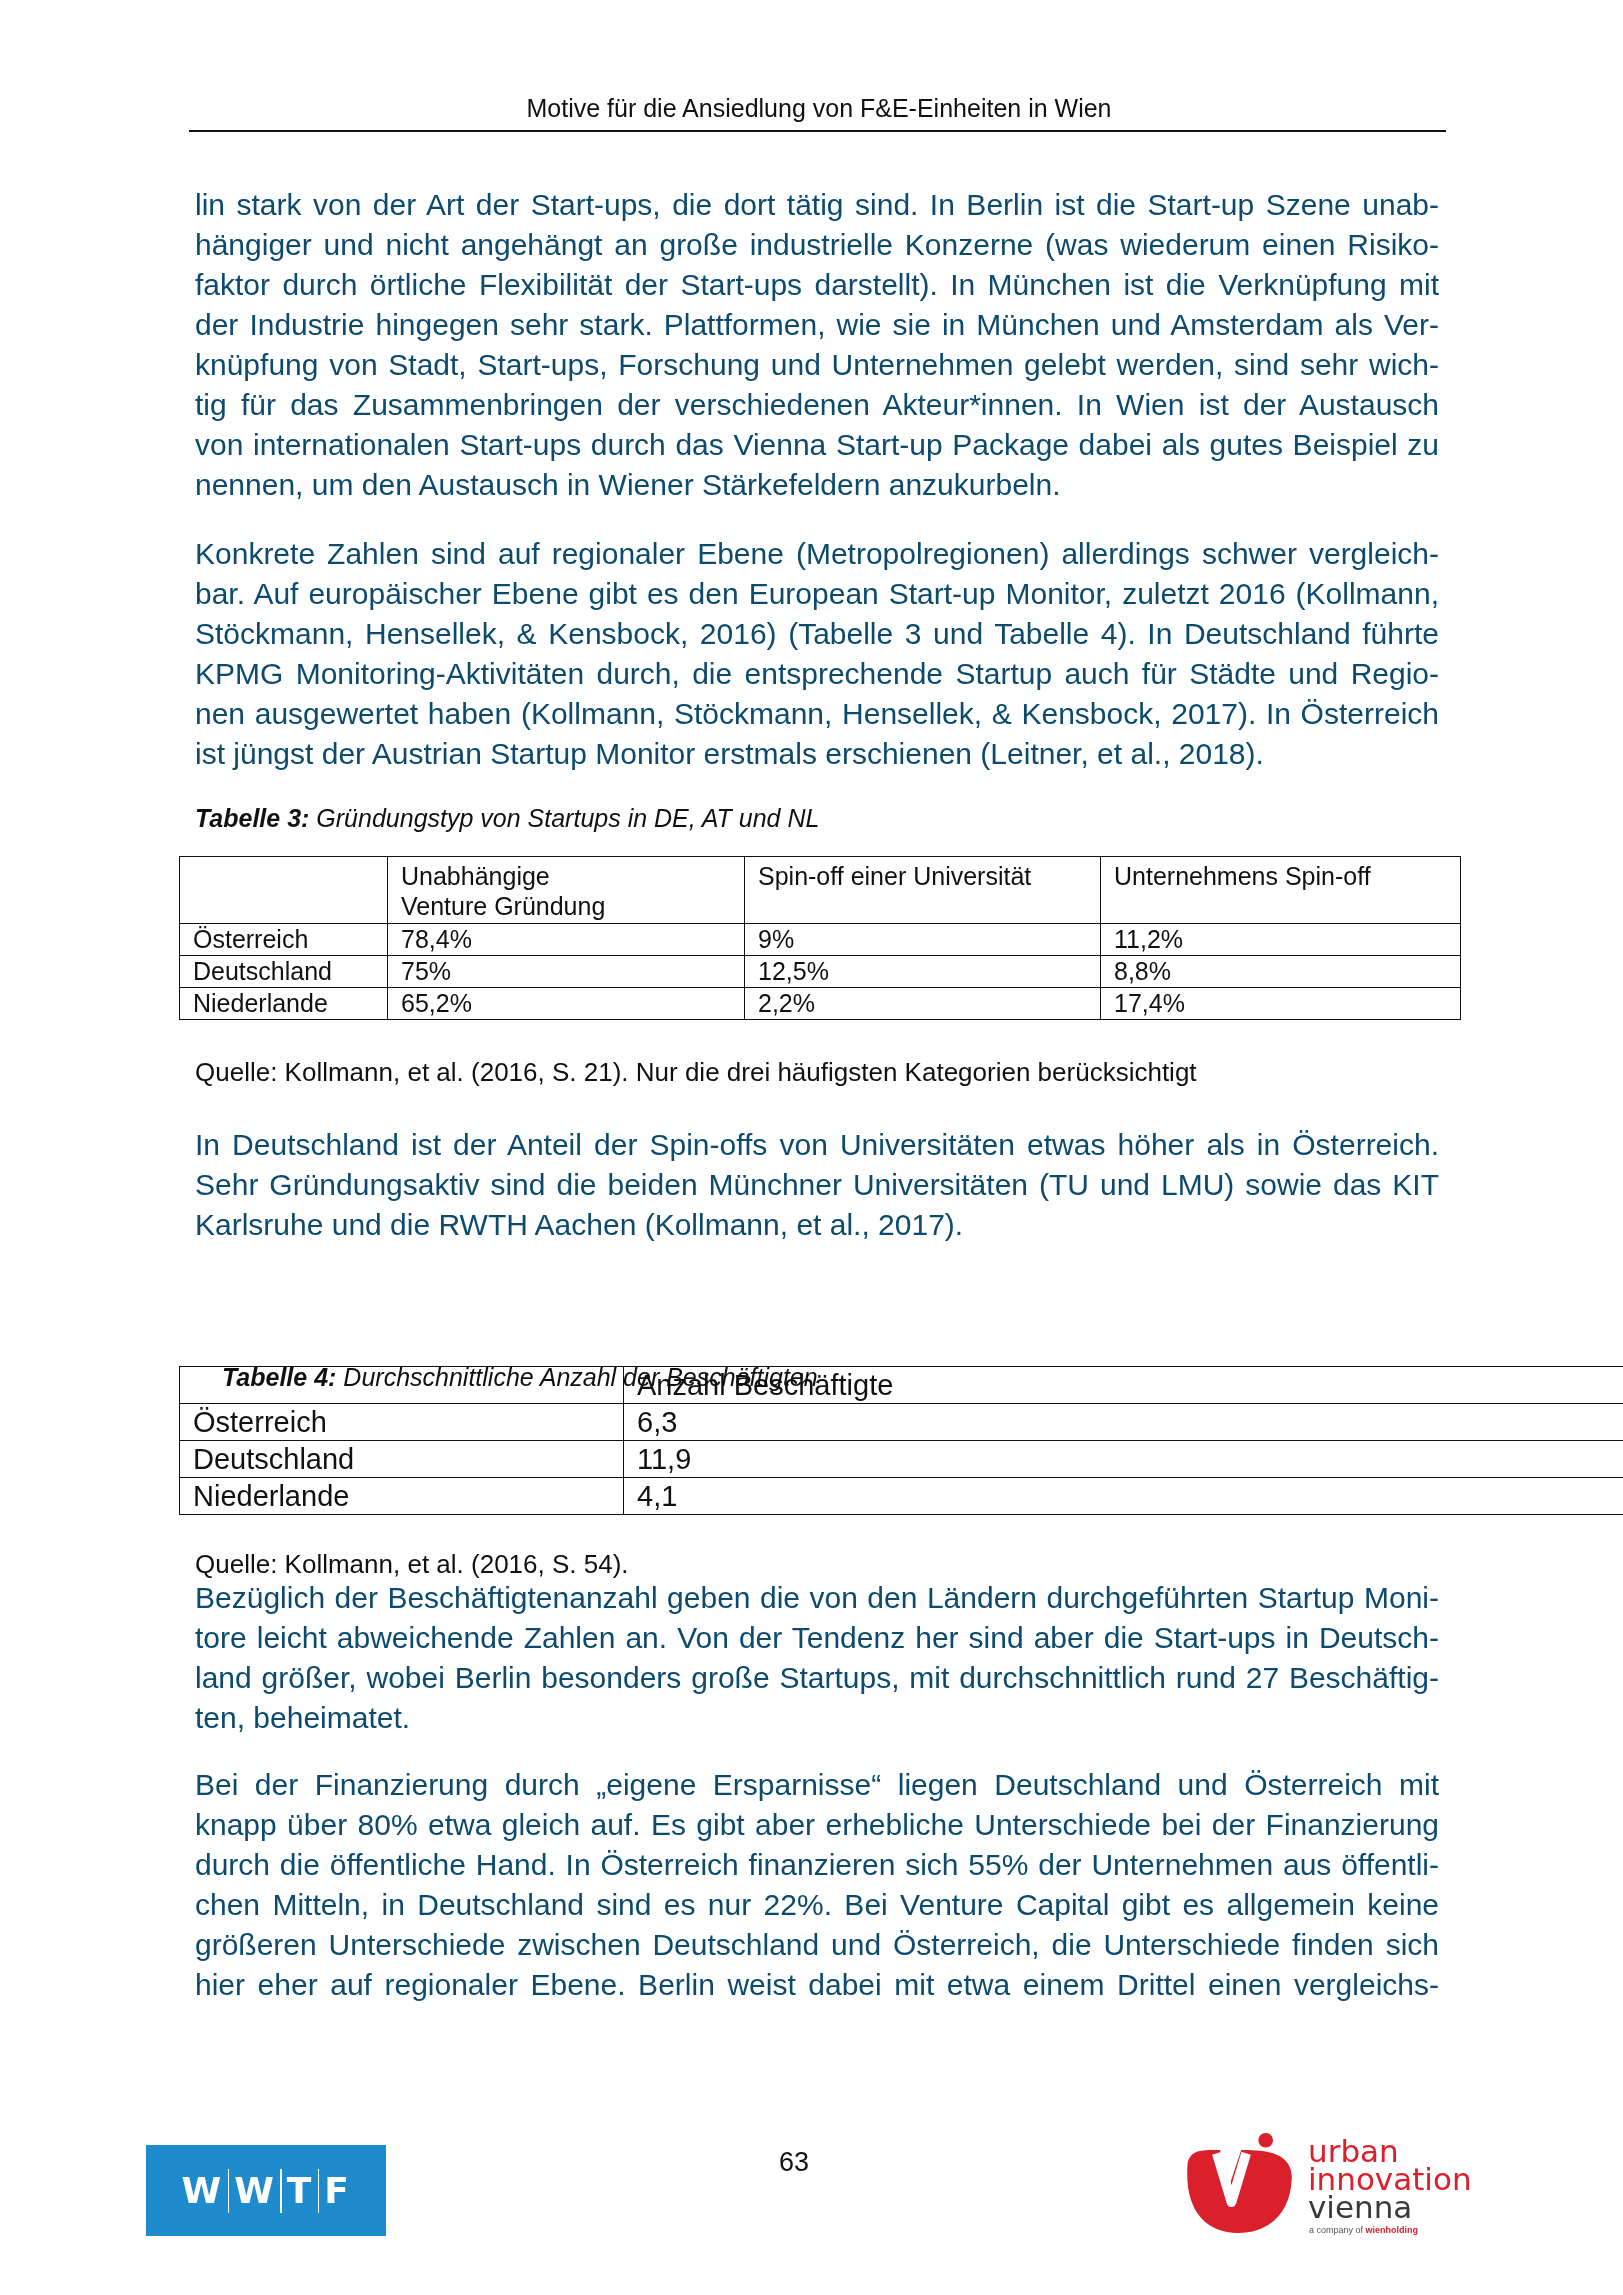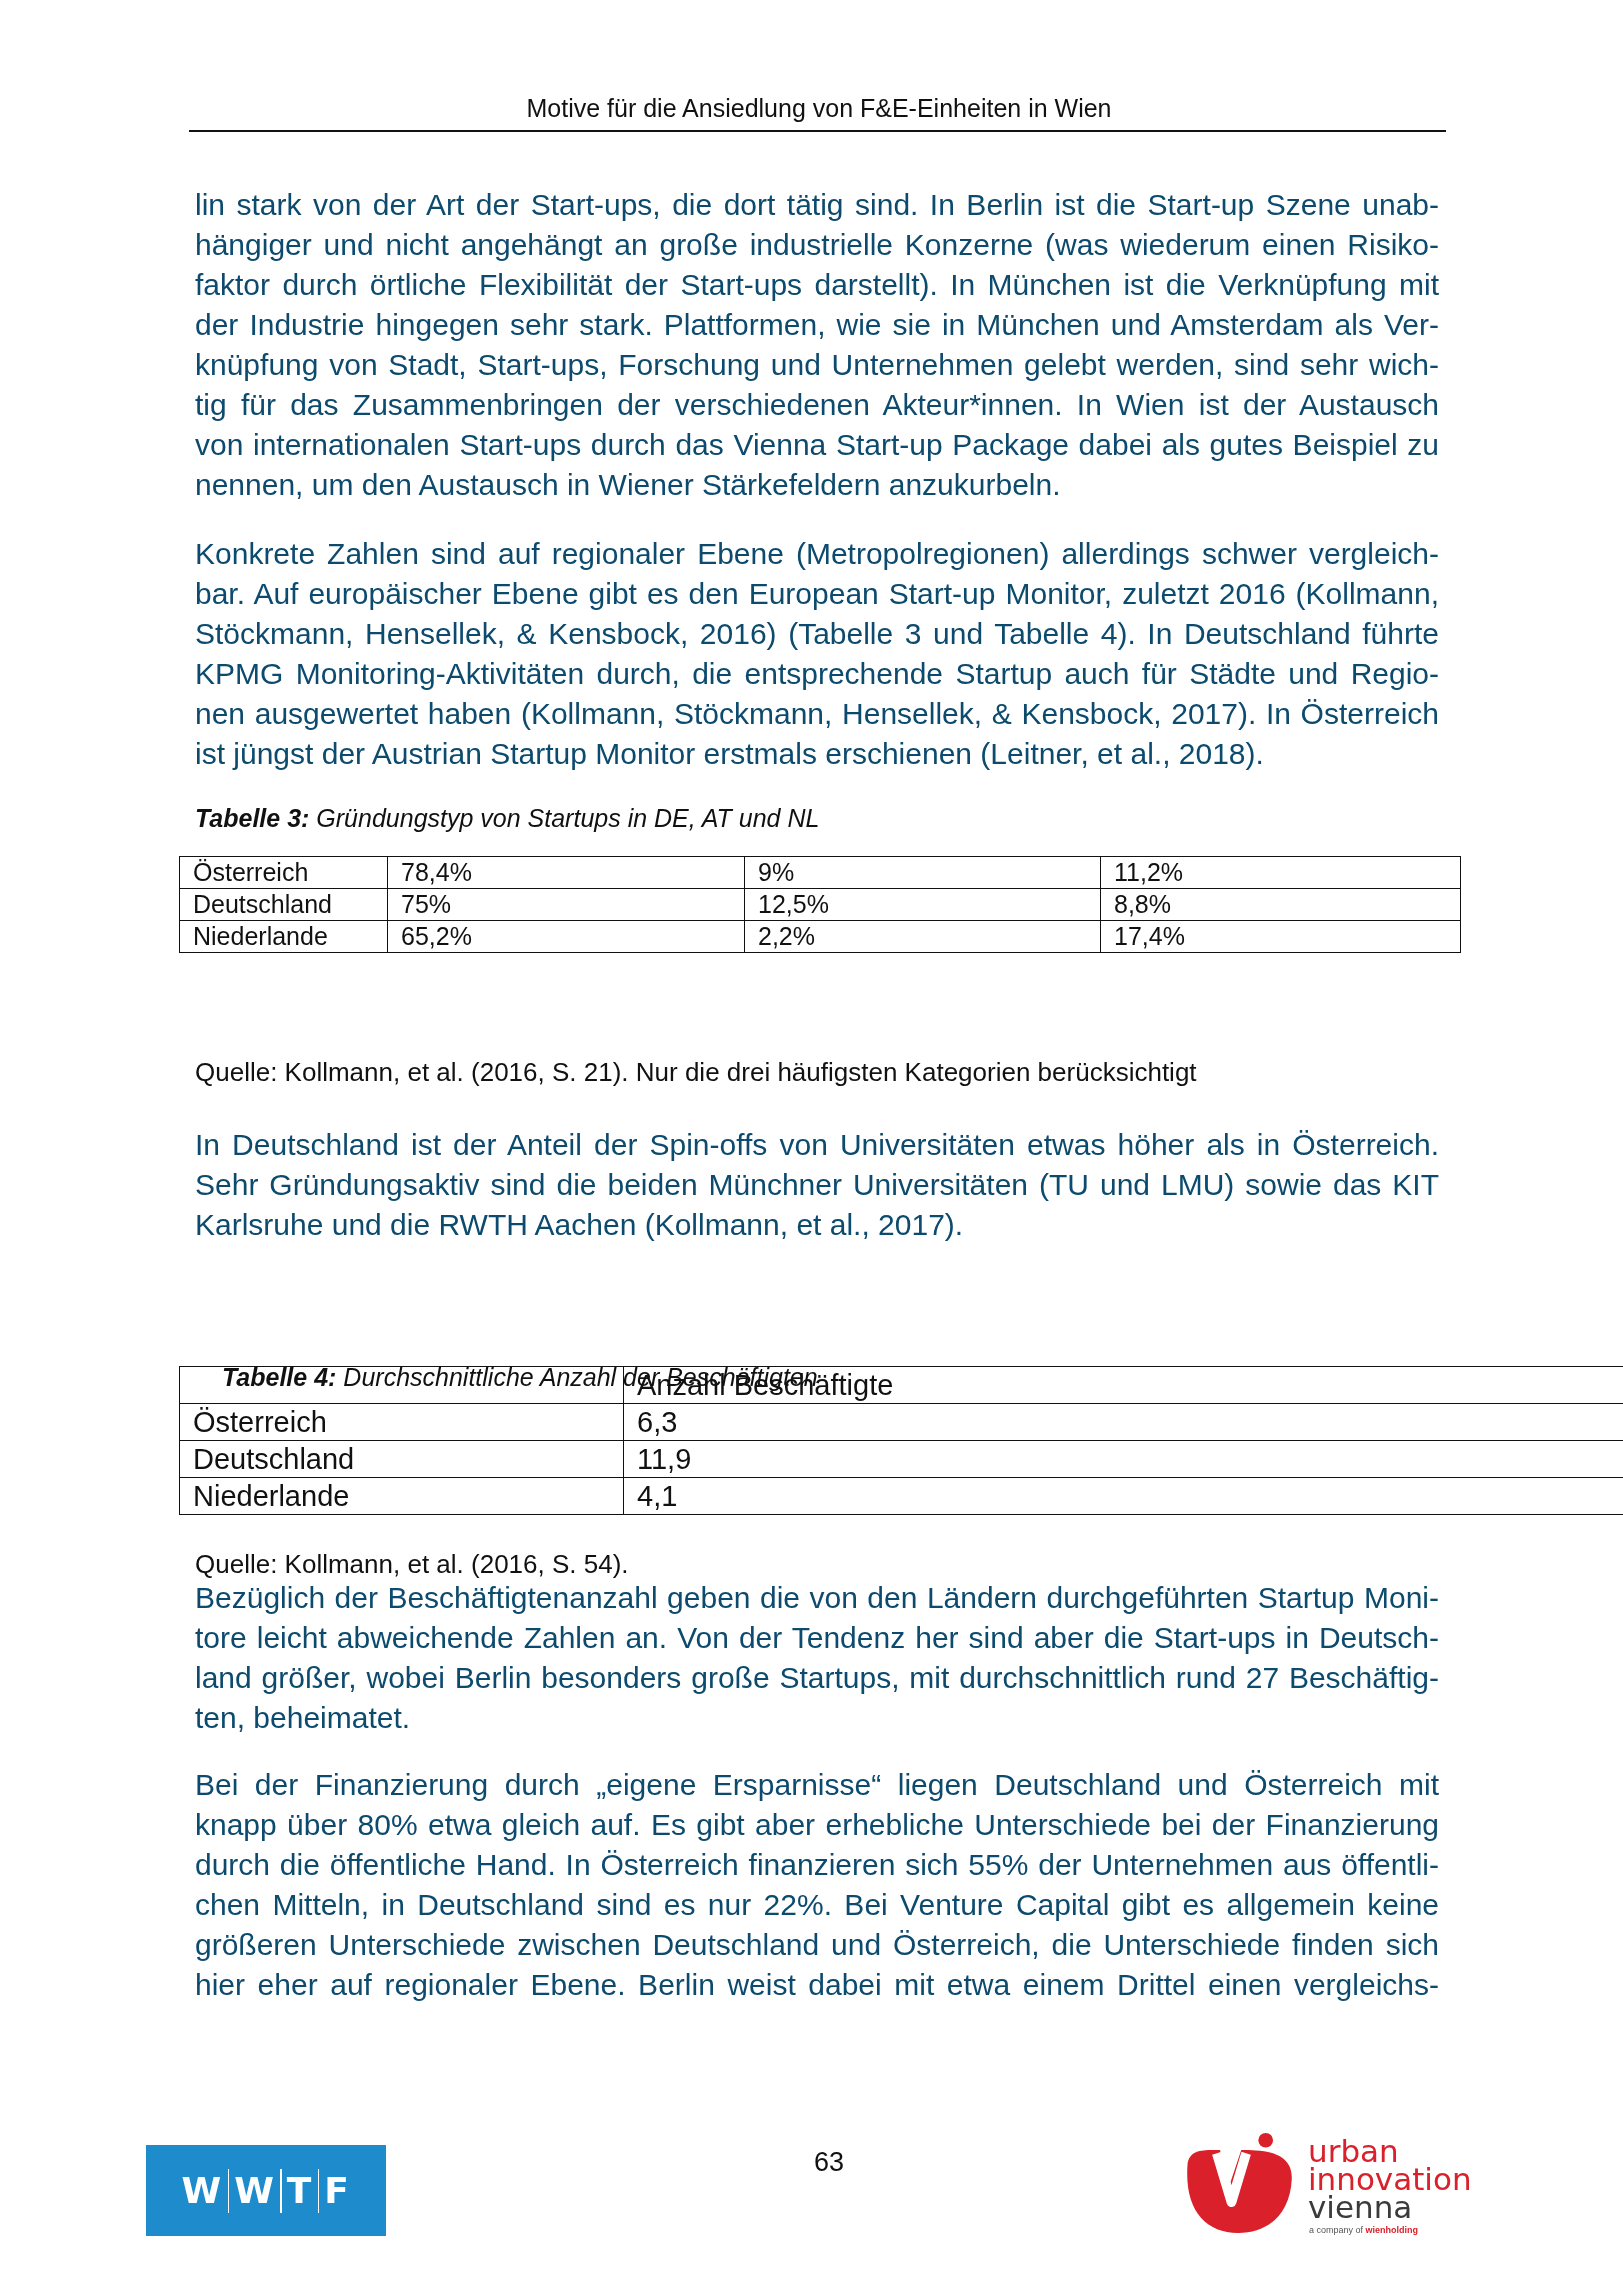--- a/index.html
+++ b/index.html
@@ -16,21 +16,21 @@
   .caption { position: absolute; left: 195px; font-size: 25px; color: #111; font-style: italic; }
   .caption b { font-weight: bold; }
   .source { position: absolute; left: 195px; font-size: 26px; color: #111; margin-top: 12px; }
   table.t { position: absolute; border-collapse: collapse; color: #111; }
   table.t td { border: 1.6px solid #111; padding: 0 0 0 13px; vertical-align: top; }
   table.t3 { left: 179px; top: 856px; width: 1282px; font-size: 25px; line-height: 30px; }
   table.t3 tr.head td { height: 62px; padding-top: 4px; }
   table.t3 tr.row td { height: 31px; line-height: 31px; }
   table.t4 { left: 179px; top: 1366px; width: 1542px; font-size: 29px; line-height: 36px; }
   table.t4 td { height: 36px; }
-  .page-number { left: 779px; top: 2147px; width: 65px; text-align: right; font-size: 27px; color: #111; }
+  .page-number { left: 779px; top: 2147px; width: 65px; text-align: left; font-size: 27px; color: #111; }
   .wwtf-logo { left: 146px; top: 2145px; width: 240px; height: 91px; background: #1e8ccc;
                display: flex; align-items: center; justify-content: center; }
   .wwtf-logo span { color: #fff; font-weight: bold; font-size: 36px; letter-spacing: 1.6px;
                     font-family: "DejaVu Sans", sans-serif; }
   .wwtf-sep { display: inline-block; width: 1.6px; height: 44px; background: #fff; margin: 0 4.9px;
               vertical-align: middle; }
   .uiv-logo { left: 1181px; top: 2132px; width: 292px; height: 130px; }
   .uiv-mark { position: absolute; left: 0; top: 0; width: 114px; height: 106px; }
   .uiv-text { position: absolute; left: 127px; top: 4.9px; font-size: 31px; line-height: 28px;
               font-family: "DejaVu Sans", sans-serif; }
@@ -70,20 +70,26 @@
 </div>
 
 <table class="t t3">
   <colgroup>
       <col style="width:208px">
       <col style="width:357px">
       <col style="width:356px">
       <col>
     </colgroup>
   <tbody>
+      <tr class="head">
+    <td></td>
+    <td style="padding-right:114px;">Unabhängige Venture Gründung</td>
+    <td>Spin-off einer Universität</td>
+    <td>Unternehmens Spin-off</td>
+  </tr>
   <tr class="row">
     <td>Österreich</td>
     <td>78,4%</td>
     <td>9%</td>
     <td>11,2%</td>
   </tr>
   <tr class="row">
     <td>Deutschland</td>
     <td>75%</td>
     <td>12,5%</td>

